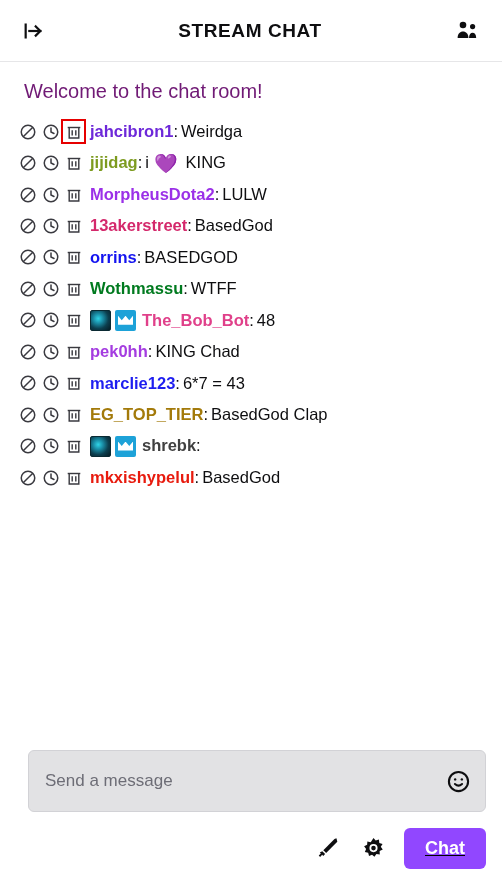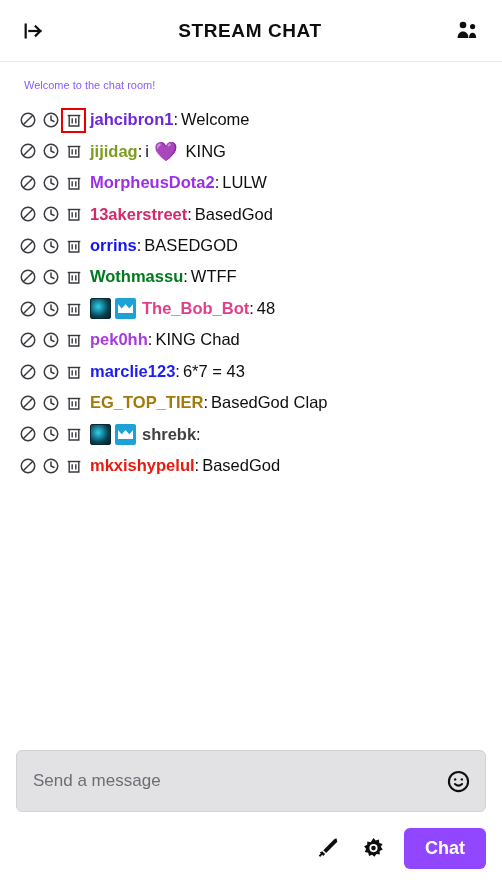--- a/index.html
+++ b/index.html
@@ -55,22 +55,22 @@
   }
 
   
   .message-list {
     flex: 1;
     overflow: hidden;
     padding: 14px 16px 4px 16px;
   }
 
   .welcome-line {
-    font-size: 11px;
-    color: #8b5cf6;
+    font-size: 20px;
+    color: #701a75;
     padding: 2px 0 12px 8px;
     line-height: 1.3;
   }
 
   .message-row {
     display: flex;
     align-items: center;
     padding: 5px 0 5px 2px;
     line-height: 1.3;
     font-size: 16.5px;
@@ -153,21 +153,21 @@
   .emote-heart {
     display: inline-block;
     font-size: 19px;
     vertical-align: -3px;
     margin: 0 5px;
     line-height: 1;
   }
 
   
   .chat-footer {
-    padding: 0 16px 14px 16px;
+    padding: 0 16px 14px 28px;
     background: #ffffff;
   }
 
   .input-wrap {
     position: relative;
     background: #e2e2e4;
     border: 1px solid #d2d2d6;
     border-radius: 6px;
     height: 62px;
     display: flex;
@@ -203,20 +203,21 @@
     justify-content: center;
     color: #0e0e10;
   }
 
   .footer-controls {
     display: flex;
     align-items: center;
     justify-content: flex-end;
     gap: 16px;
     margin-top: 16px;
+    text-decoration: underline;
   }
 
   .footer-icon-btn {
     width: 30px;
     height: 30px;
     background: transparent;
     border: none;
     cursor: pointer;
     display: flex;
     align-items: center;
@@ -284,21 +285,21 @@
               <svg width="18" height="18" viewBox="0 0 24 24" fill="none" stroke="currentColor" stroke-width="1.9">
                 <line x1="3.6" y1="6" x2="20.4" y2="6"></line>
                 <path d="M5.6 6 L5.6 20 L18.4 20 L18.4 6"></path>
                 <line x1="9.6" y1="9.6" x2="9.6" y2="16.6"></line>
                 <line x1="14.4" y1="9.6" x2="14.4" y2="16.6"></line>
               </svg>
             </span>
           </span>
           <span class="username" style="color: #6d28d9;">jahcibron1</span>
           <span class="msg-colon">:</span>
-          <span class="msg-text">Welcome</span>
+          <span class="msg-text">Weirdga</span>
         </div>
         <div class="message-row">
           <span class="mod-icons">
             <span class="mod-icon">
               <svg width="18" height="18" viewBox="0 0 24 24" fill="none" stroke="currentColor" stroke-width="2">
                 <circle cx="12" cy="12" r="9"></circle>
                 <line x1="5.6" y1="18.4" x2="18.4" y2="5.6"></line>
               </svg>
             </span>
             <span class="mod-icon">

